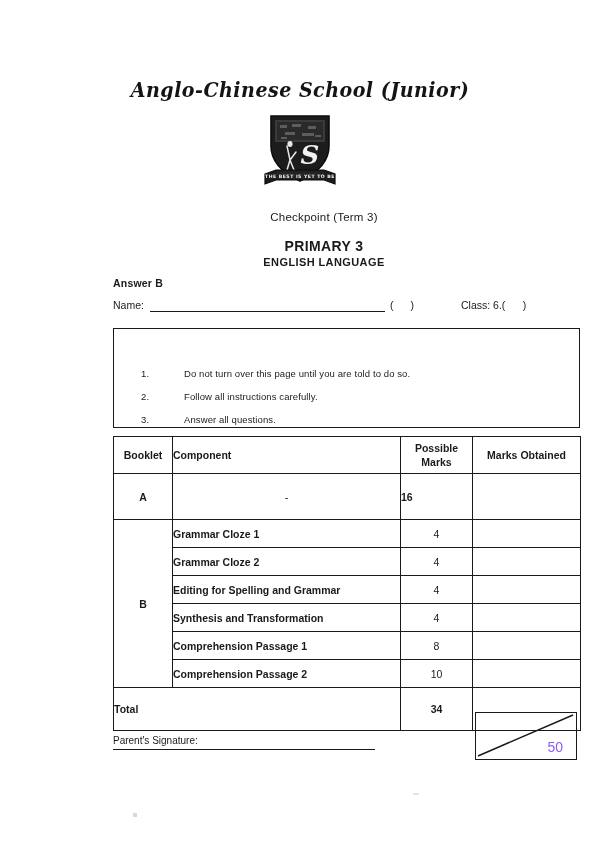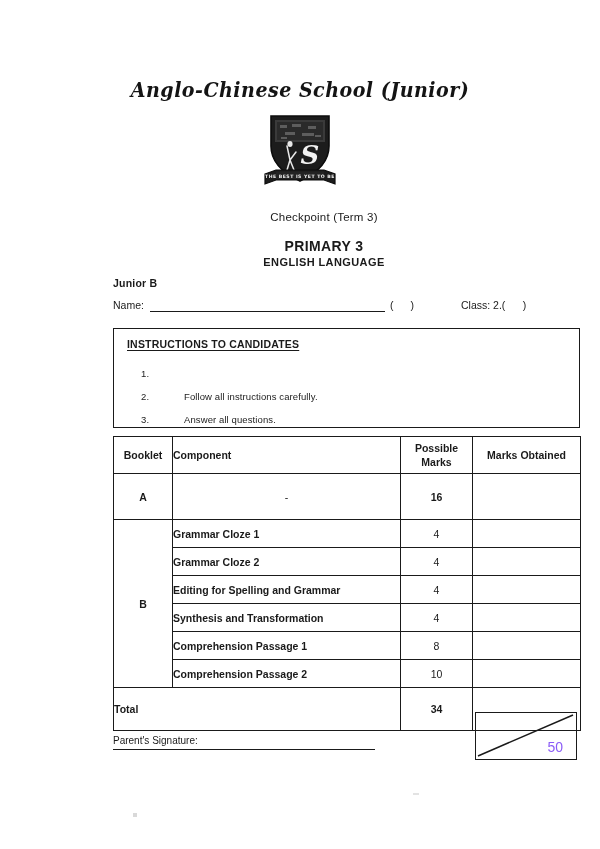--- a/index.html
+++ b/index.html
@@ -178,21 +178,21 @@
     text-align: center;
     font-weight: 700;
     font-size: 12px;
   }
   .row-a-component {
     text-align: center;
     font-size: 11px;
     height: 45px;
   }
   .row-a-marks {
-    text-align: center;
+    text-align: left;
     font-weight: 700;
     font-size: 17px;
   }
   .cell-component {
     height: 27px;
     padding-left: 12px;
     font-weight: 700;
     font-size: 10.5px;
     margin-top: 13px;
   }
@@ -288,33 +288,33 @@
     <path d="M2 62 L13 58 L61 58 L72 62 L72 72 L61 68 L13 68 L2 72 Z" fill="#1c1c1c" stroke="#0d0d0d" stroke-width="1.2"></path>
     <rect x="13" y="59.5" width="48" height="7.5" fill="#232323"></rect>
     <text x="37" y="66" font-family="DejaVu Sans, sans-serif" font-size="4.6" font-weight="700" fill="#f0f0f0" text-anchor="middle" letter-spacing="0.5">THE BEST IS YET TO BE</text>
   </svg>
 </div>
 
 <div class="exam-line exam-term">Checkpoint (Term 3)</div>
 <div class="exam-line exam-level">PRIMARY 3</div>
 <div class="exam-line exam-subject">ENGLISH LANGUAGE</div>
 
-<div class="booklet-label">Junior B</div>
+<div class="booklet-label">Answer B</div>
 
 <div class="name-row">
   <span class="name-label">Name:</span>
   <span class="name-rule"></span>
   <span class="name-paren">(      )</span>
-  <span class="class-label">Class: 2.(      )</span>
+  <span class="class-label">Class: 6.(      )</span>
 </div>
 
 <div class="instructions-box">
-  <div class="instructions-title">INSTRUCTIONS TO CANDIDATES</div>
 
   <span class="instr-item instr-num instr-1">1.</span>
+  <span class="instr-item instr-text instr-1">Do not turn over this page until you are told to do so.</span>
 
   <span class="instr-item instr-num instr-2">2.</span>
   <span class="instr-item instr-text instr-2">Follow all instructions carefully.</span>
 
   <span class="instr-item instr-num instr-3">3.</span>
   <span class="instr-item instr-text instr-3">Answer all questions.</span>
 </div>
 
 <table class="marks-table">
   <colgroup>

